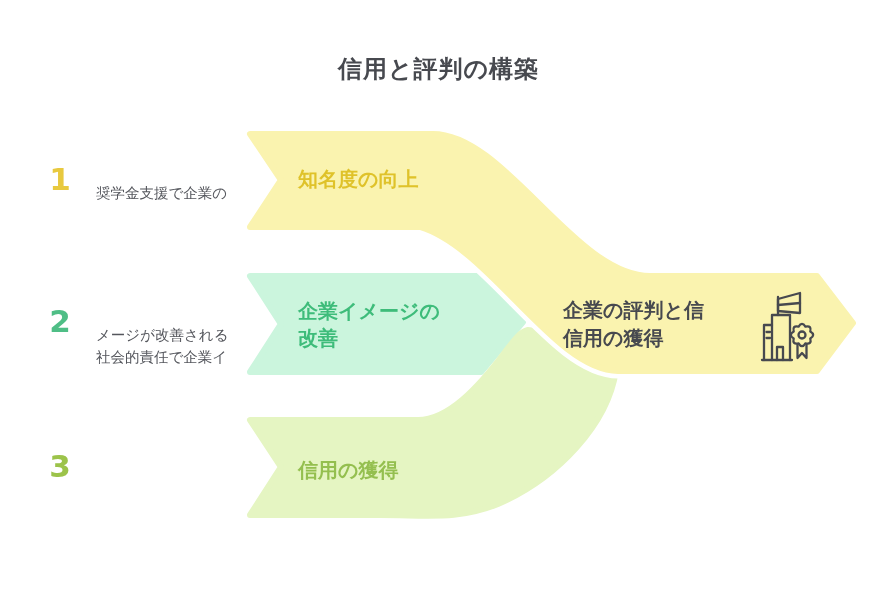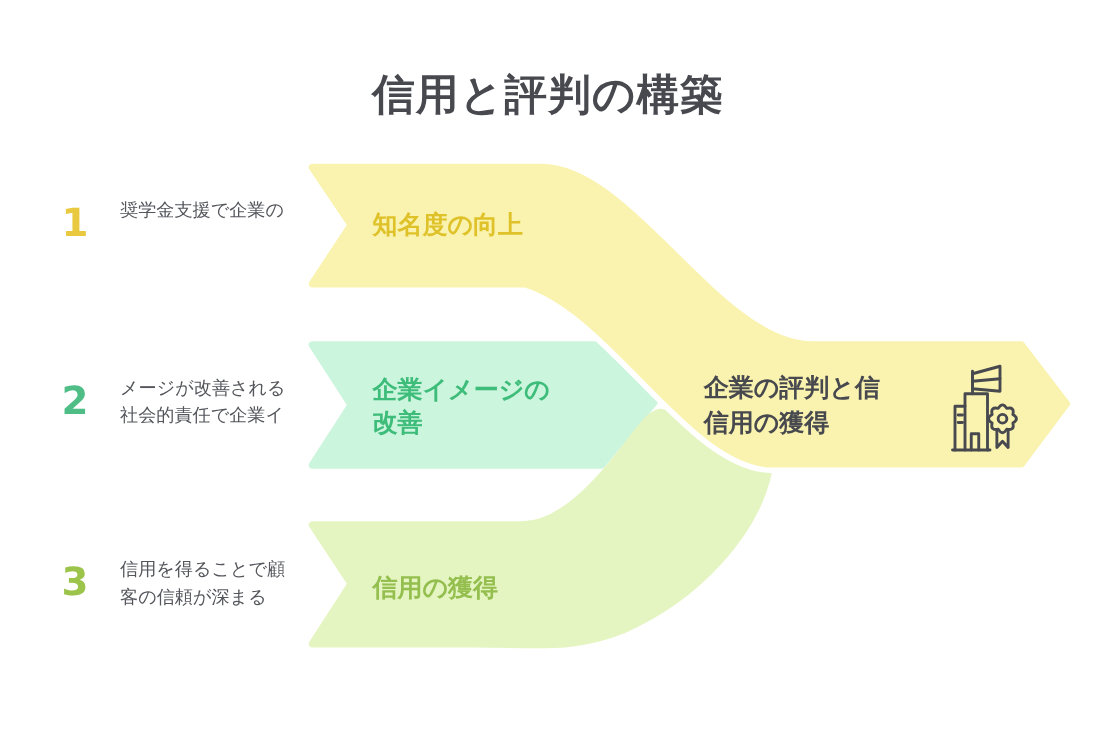--- a/index.html
+++ b/index.html
@@ -5,27 +5,27 @@
   html,body{margin:0;padding:0;background:#ffffff;}
   body{width:877px;height:600px;font-family:"DejaVu Sans","Liberation Sans",sans-serif;}
   .stage{position:relative;width:877px;height:600px;overflow:hidden;background:#fff;}
   .stage svg.flow{position:absolute;left:0;top:0;}
   .shape{stroke-width:6;stroke-linejoin:round;stroke-linecap:round;}
   .teal{fill:var(--teal-fill);stroke:var(--teal-fill);}
   .lime{fill:var(--lime-fill);stroke:var(--lime-fill);}
   .yellow{fill:var(--yellow-fill);stroke:var(--yellow-fill);}
   .halo{fill:#ffffff;stroke:#ffffff;stroke-width:15;stroke-linejoin:round;}
   .title{position:absolute;top:53px;left:0;width:877px;text-align:center;
-         font-size:34px;font-weight:bold;letter-spacing:1px;color:var(--dark-text);}
+         font-size:24px;font-weight:bold;letter-spacing:1px;color:var(--dark-text);}
   .num{position:absolute;left:44px;width:32px;text-align:center;
        font-size:31px;font-weight:bold;line-height:1;}
   .num1{color:var(--num1);}
   .num2{color:var(--num2);}
   .num3{color:var(--num3);}
-  .desc{position:absolute;left:96px;font-size:14.5px;line-height:22px;color:var(--desc-text);}
+  .desc{position:absolute;left:96px;font-size:14.5px;line-height:22px;color:var(--desc-text);margin-top:24px;}
   .band-label{position:absolute;left:298px;font-size:20px;font-weight:bold;line-height:27px;}
   .label-awareness{color:var(--yellow-text);}
   .label-image{color:var(--teal-text);}
   .label-trust{color:var(--lime-text);text-align:center;}
   .result-label{position:absolute;left:563px;top:296px;width:192px;text-align:left;
                 font-size:20px;font-weight:bold;line-height:28px;color:var(--dark-text);}
   .icon-svg{position:absolute;left:760px;top:290px;}
   .icon-stroke{fill:none;stroke:var(--dark-text);stroke-width:2.3;
                stroke-linejoin:round;stroke-linecap:round;}
   .icon-fill-yellow{fill:var(--yellow-fill);stroke:var(--dark-text);stroke-width:2.3;
@@ -76,24 +76,20 @@
   <div class="desc" style="top:300px">
     <div>メージが改善される</div>
     <div>社会的責任で企業イ</div>
   </div>
   <div class="band-label label-image" style="top:298px">
     <div>企業イメージの</div>
     <div>改善</div>
   </div>
 
   <div class="num num3" style="top:451px">3</div>
-  <div class="desc" style="top:445px">
-    <div>信用を得ることで顧</div>
-    <div>客の信頼が深まる</div>
-  </div>
   <div class="band-label label-trust" style="top:457px">
     <div>信用の獲得</div>
     <div></div>
   </div>
 
   <div class="result-label">
     <div>企業の評判と信</div>
     <div>信用の獲得</div>
   </div>
 

